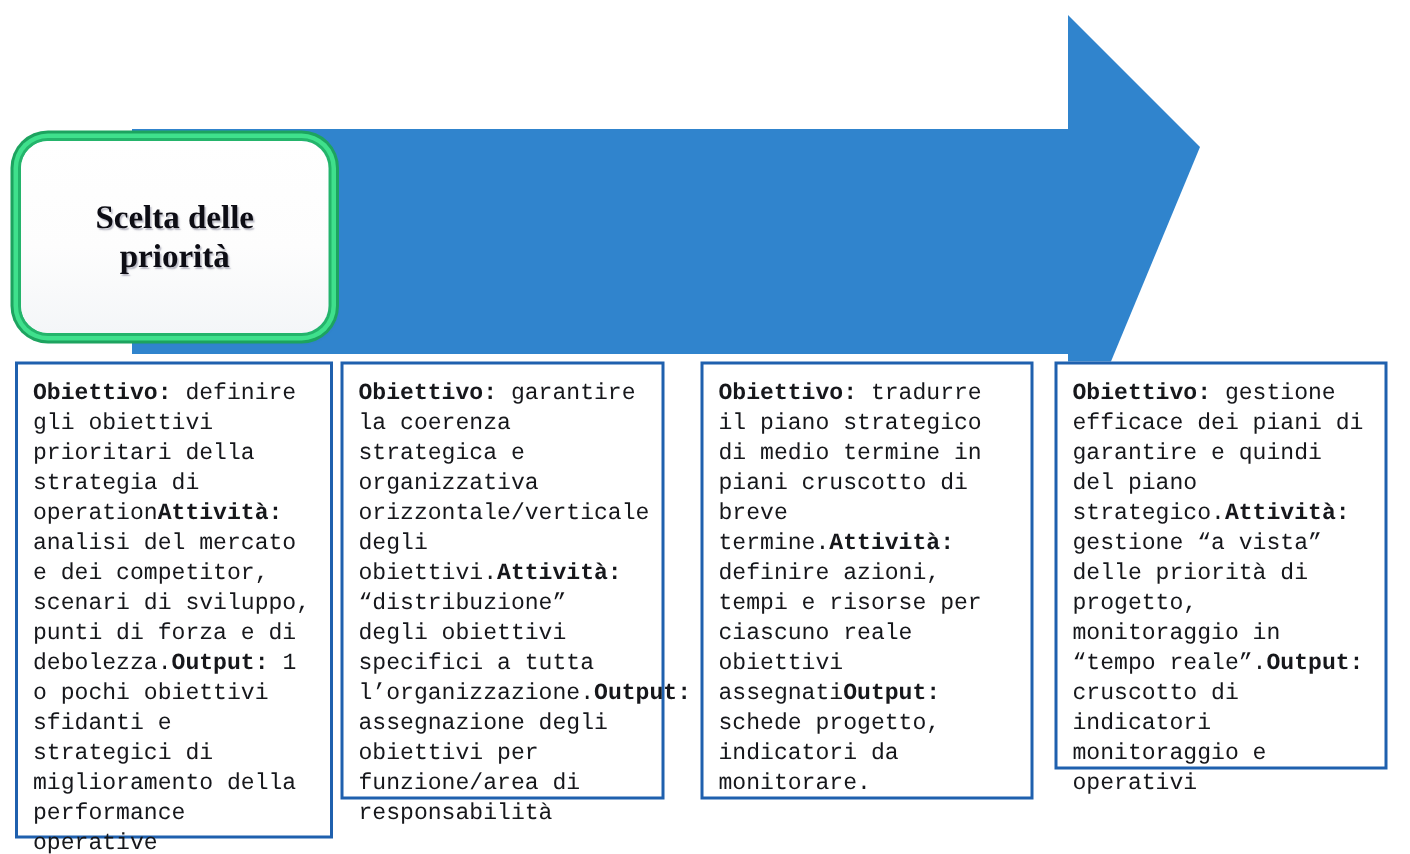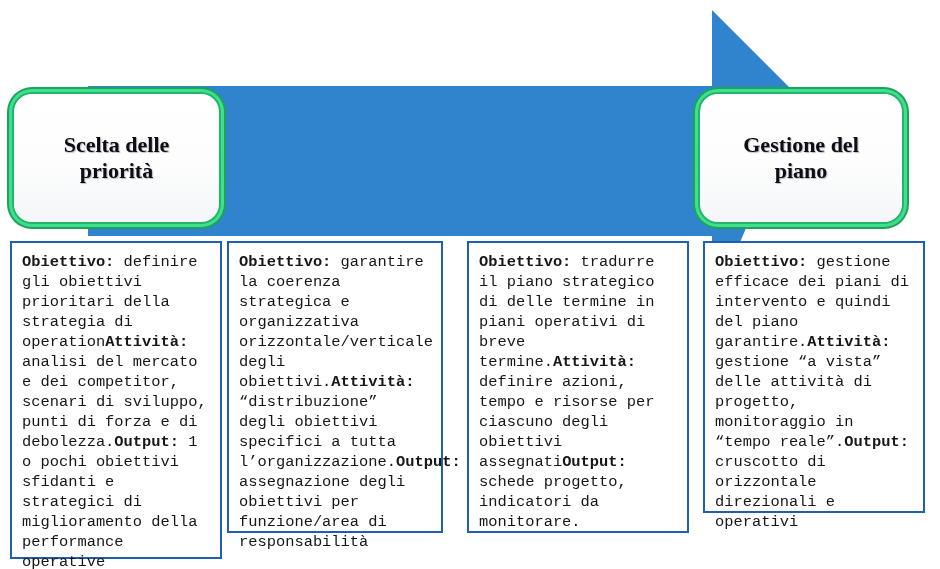--- a/index.html
+++ b/index.html
@@ -111,34 +111,30 @@
     </svg>
   </div>
 
   <div class="phase-box" id="phase-0">
     <div class="phase-title">Scelta delle
 priorità</div>
   </div>
 
 
 
-  <div class="phase-box" id="phase-3">
-    <div class="phase-title">Gestione del
-piano</div>
-  </div>
 
   <div class="detail-box" id="detail-0">
     <p class="detail-text"><b>Obiettivo:</b><span> definire gli obiettivi prioritari della strategia di operation</span><b>Attività:</b><span> analisi del mercato e dei competitor, scenari di sviluppo, punti di forza e di debolezza.</span><b>Output:</b><span> 1 o pochi obiettivi sfidanti e strategici di miglioramento della performance operative</span></p>
   </div>
 
   <div class="detail-box" id="detail-1">
     <p class="detail-text"><b>Obiettivo:</b><span> garantire la coerenza strategica e organizzativa orizzontale/verticale degli obiettivi.</span><b>Attività:</b><span> “distribuzione” degli obiettivi specifici a tutta l’organizzazione.</span><b>Output:</b><span> assegnazione degli obiettivi per funzione/area di responsabilità</span></p>
   </div>
 
   <div class="detail-box" id="detail-2">
-    <p class="detail-text"><b>Obiettivo:</b><span> tradurre il piano strategico di delle termine in piani operativi di breve termine.</span><b>Attività:</b><span> definire azioni, tempo e risorse per ciascuno degli obiettivi assegnati</span><b>Output:</b><span> schede progetto, indicatori da monitorare.</span></p>
+    <p class="detail-text"><b>Obiettivo:</b><span> tradurre il piano strategico di medio termine in piani cruscotto di breve termine.</span><b>Attività:</b><span> definire azioni, tempi e risorse per ciascuno reale obiettivi assegnati</span><b>Output:</b><span> schede progetto, indicatori da monitorare.</span></p>
   </div>
 
   <div class="detail-box" id="detail-3">
-    <p class="detail-text"><b>Obiettivo:</b><span> gestione efficace dei piani di intervento e quindi del piano garantire.</span><b>Attività:</b><span> gestione “a vista” delle attività di progetto, monitoraggio in “tempo reale”.</span><b>Output:</b><span> cruscotto di orizzontale direzionali e operativi</span></p>
+    <p class="detail-text"><b>Obiettivo:</b><span> gestione efficace dei piani di garantire e quindi del piano strategico.</span><b>Attività:</b><span> gestione “a vista” delle priorità di progetto, monitoraggio in “tempo reale”.</span><b>Output:</b><span> cruscotto di indicatori monitoraggio e operativi</span></p>
   </div>
 
 </div>
 
 </body></html>

